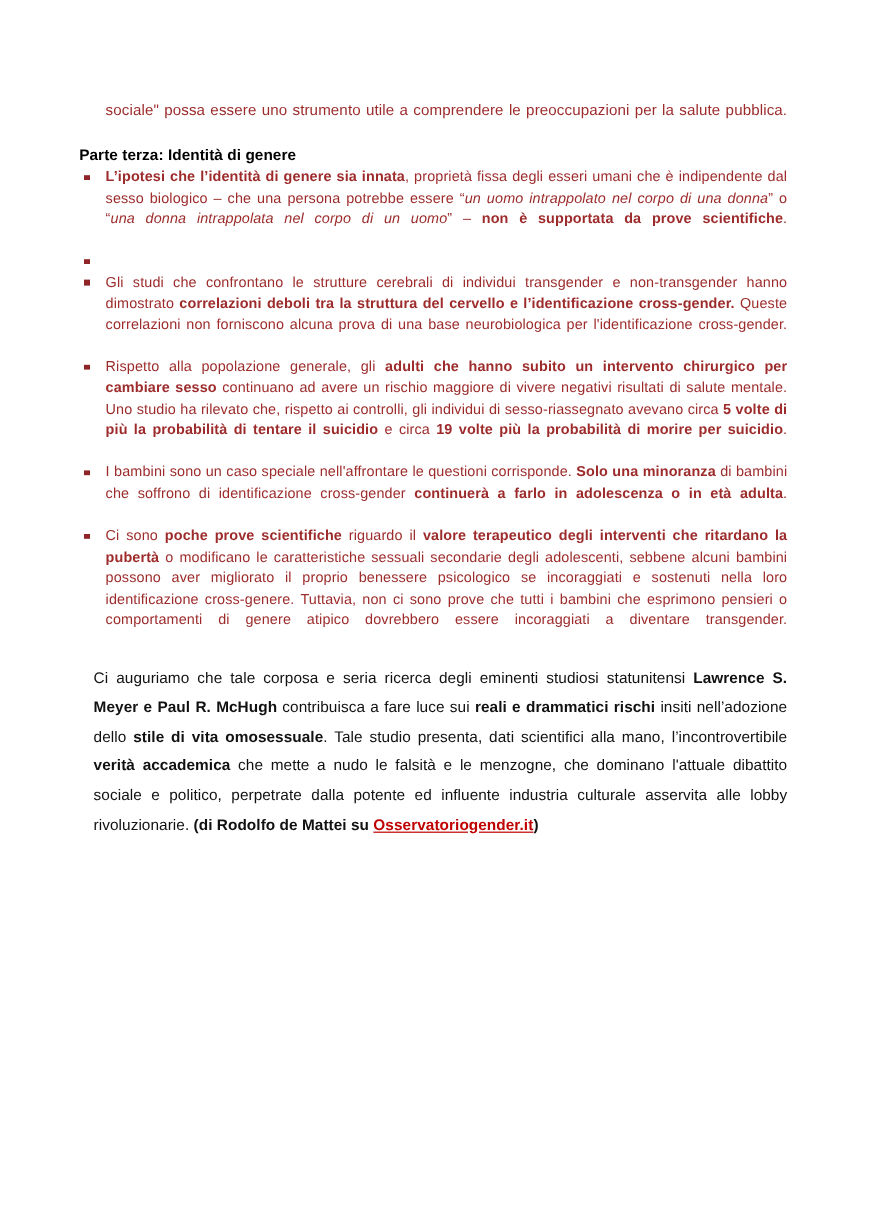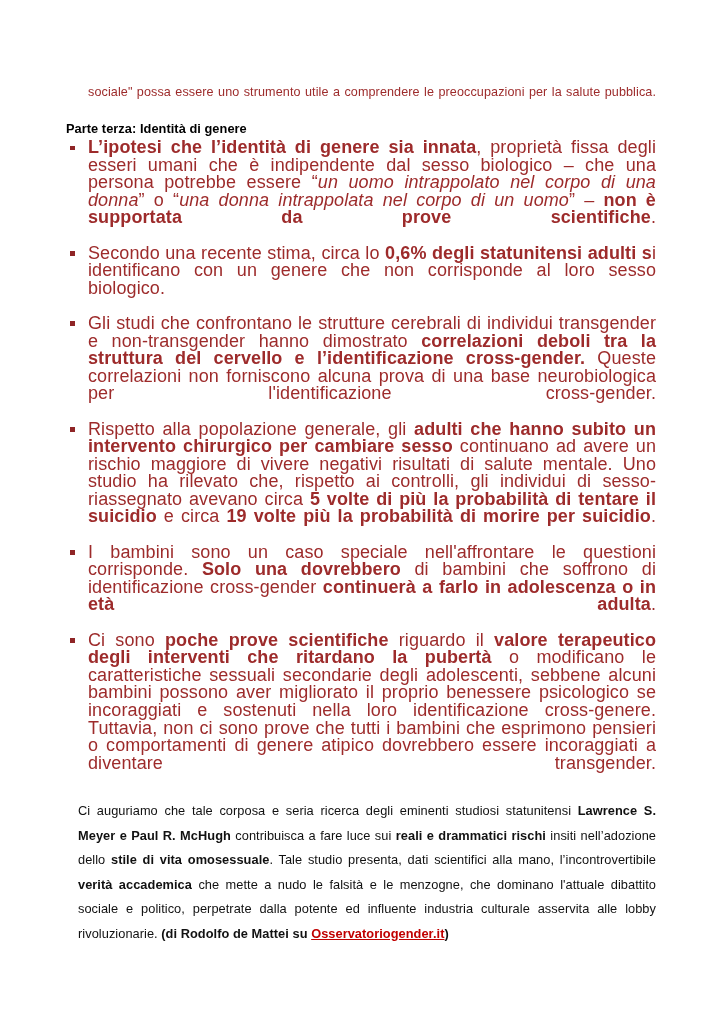--- a/index.html
+++ b/index.html
@@ -47,21 +47,21 @@
   
   ul.bullets {
     list-style: none;
     margin: 0;
     padding: 0;
   }
   ul.bullets > li {
     position: relative;
     margin: 0 0 0 0;
     padding-left: 22px;
-    font-size: 18px;
+    font-size: 12px;
     line-height: 17.6px;
     text-align: justify;
     color: #9d2b2b;
     letter-spacing: 0.1px;
   }
   ul.bullets > li .bullet-marker {
     position: absolute;
     left: 4px;
     top: 6.5px;
     width: 4.5px;
@@ -101,22 +101,22 @@
 <body>
 
 <div class="page">
 
   <p class="intro-para jf">sociale" possa essere uno strumento utile a comprendere le preoccupazioni per la salute pubblica.</p>
 
   <div class="section-heading">Parte terza: Identità di genere</div>
 
   <ul class="bullets" id="bullet-list">
       <li class="jf"><span class="bullet-marker"></span><span><b>L’ipotesi che l’identità di genere sia innata</b><span>, proprietà fissa degli esseri umani che è indipendente dal sesso biologico – che una persona potrebbe essere “</span><i>un uomo intrappolato nel corpo di una donna</i><span>” o “</span><i>una donna intrappolata nel corpo di un uomo</i><span>” – </span><b>non è supportata da prove scientifiche</b><span>.</span></span></li>
-      <li class="jf"><span class="bullet-marker"></span><span><span>Secondo una recente stima, circa lo </span><b>0,6% degli statunitensi adulti s</b><span>i identificano con un genere che non corrisponde al loro sesso biologico.</span></span></li>
+      <li class="jf"><span class="bullet-marker"></span></li>
       <li class="jf"><span class="bullet-marker"></span><span><span>Gli studi che confrontano le strutture cerebrali di individui transgender e non-transgender hanno dimostrato </span><b>correlazioni deboli tra la struttura del cervello e l’identificazione cross-gender.</b><span> Queste correlazioni non forniscono alcuna prova di una base neurobiologica per l'identificazione cross-gender.</span></span></li>
       <li class="jf"><span class="bullet-marker"></span><span><span>Rispetto alla popolazione generale, gli </span><b>adulti che hanno subito un intervento chirurgico per cambiare sesso</b><span> continuano ad avere un rischio maggiore di vivere negativi risultati di salute mentale. Uno studio ha rilevato che, rispetto ai controlli, gli individui di sesso-riassegnato avevano circa </span><b>5 volte di più la probabilità di tentare il suicidio</b><span> e circa </span><b>19 volte più la probabilità di morire per suicidio</b><span>.</span></span></li>
-      <li class="jf"><span class="bullet-marker"></span><span><span>I bambini sono un caso speciale nell'affrontare le questioni corrisponde. </span><b>Solo una dovrebbero</b><span> di bambini che soffrono di identificazione cross-gender </span><b>continuerà a farlo in adolescenza o in età adulta</b><span>.</span></span></li>
+      <li class="jf"><span class="bullet-marker"></span><span><span>I bambini sono un caso speciale nell'affrontare le questioni corrisponde. </span><b>Solo una minoranza</b><span> di bambini che soffrono di identificazione cross-gender </span><b>continuerà a farlo in adolescenza o in età adulta</b><span>.</span></span></li>
       <li class="jf"><span class="bullet-marker"></span><span><span>Ci sono </span><b>poche prove scientifiche</b><span> riguardo il </span><b>valore terapeutico degli interventi che ritardano la pubertà</b><span> o modificano le caratteristiche sessuali secondarie degli adolescenti, sebbene alcuni bambini possono aver migliorato il proprio benessere psicologico se incoraggiati e sostenuti nella loro identificazione cross-genere. Tuttavia, non ci sono prove che tutti i bambini che esprimono pensieri o comportamenti di genere atipico dovrebbero essere incoraggiati a diventare transgender.</span></span></li>
     </ul>
 
   <p class="closing-para" id="closing-paragraph"><span>Ci auguriamo che tale corposa e seria ricerca degli eminenti studiosi statunitensi </span><b>Lawrence S. Meyer e Paul R. McHugh</b><span> contribuisca a fare luce sui </span><b>reali e drammatici rischi</b><span> insiti nell’adozione dello </span><b>stile di vita omosessuale</b><span>. Tale studio presenta, dati scientifici alla mano, l’incontrovertibile </span><b>verità accademica</b><span> che mette a nudo le falsità e le menzogne, che dominano l'attuale dibattito sociale e politico, perpetrate dalla potente ed influente industria culturale asservita alle lobby rivoluzionarie. </span><b>(di Rodolfo de Mattei su </b><a class="doc-link" href="#">Osservatoriogender.it</a><b>)</b></p>
 
 </div>
 
 </body></html>

